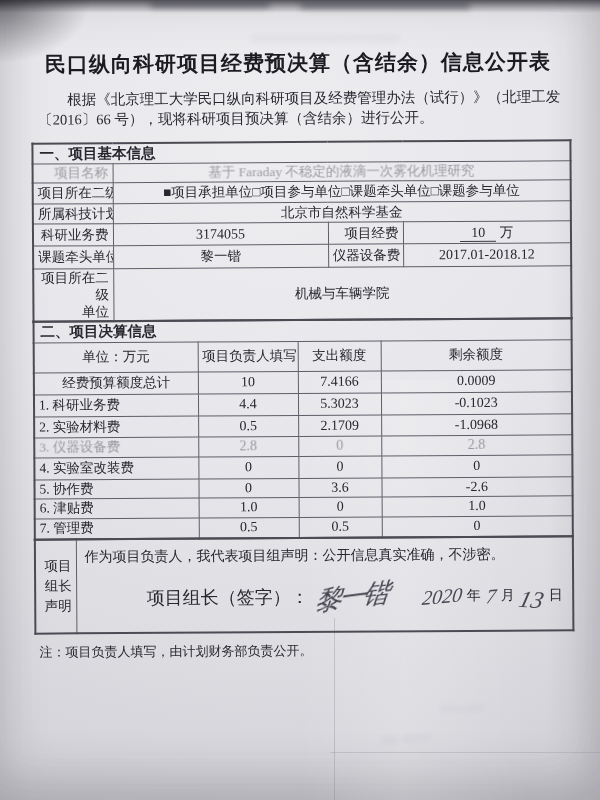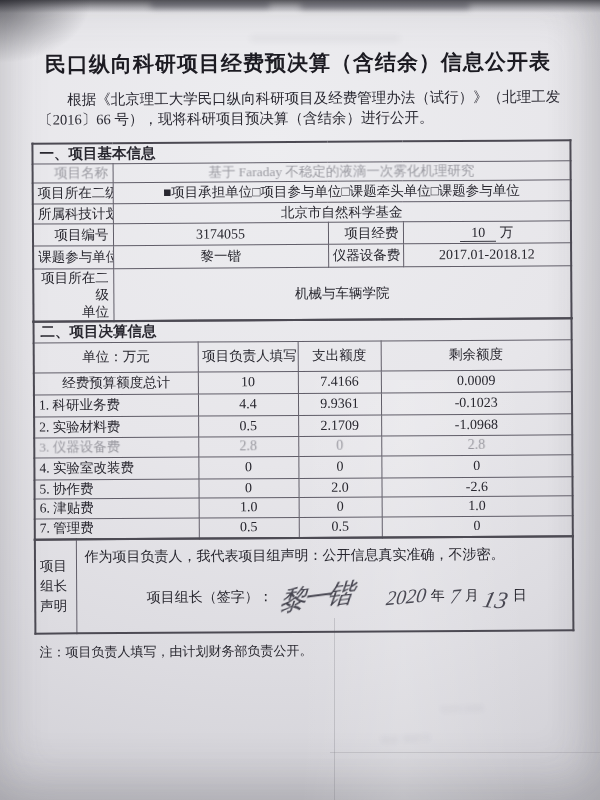--- a/index.html
+++ b/index.html
@@ -36,25 +36,25 @@
   .t2, .t3 { border:2px solid #4c4a53; margin-top:-2px; }
   .sec-head td { font-family:"Liberation Sans","DejaVu Sans",sans-serif; font-weight:bold; font-size:14.5px; padding-left:6px; }
   .c { text-align:center; }
   .lbl { text-align:right; }
   .h18{height:18px} .h19{height:19px} .h20{height:20px} .h21{height:21px} .h22{height:22px}
   .h23{height:23px} .h30{height:30px} .h39{height:39px} .h94{height:94px}
   .faded td, .faded-cell { color:rgba(40,40,52,.42); filter:blur(.4px); }
   .num { font-size:14px; }
   .underlined { display:inline-block; padding:0 11px; border-bottom:1px solid #3a3942; }
 
-  .decl-side { text-align:left; font-size:13.5px; line-height:20px; white-space:normal; }
+  .decl-side { text-align:right; font-size:13.5px; line-height:20px; white-space:normal; }
   .decl-main { vertical-align:top; padding:8px 6px 4px 8px; }
   .decl-statement { font-size:14px; }
   .sign-row { display:flex; align-items:center; margin-top:14px; }
-  .sign-label { margin-left:62px; font-size:14px; }
+  .sign-label { margin-left:62px; font-size:18px; }
   .handwriting { font-style:italic; color:#2f2e3a; }
   .sig-name { font-size:27px; letter-spacing:-3px; transform:rotate(-7deg) skewX(-14deg); margin:0 6px; opacity:.88; filter:blur(.2px); }
   .date-group { display:flex; align-items:center; margin-left:26px; }
   .date-num { font-size:20px; transform:rotate(-5deg) skewX(-12deg); opacity:.85; margin:0 3px; }
   .date-word { font-size:14px; margin:0 2px; }
   .day-num { font-size:24px; transform:rotate(4deg) skewX(-10deg) translateY(4px); }
 
   .note { margin:9px 0 0 38px; font-size:13px; }
 </style>
 </head>
@@ -99,30 +99,30 @@
       </tr>
       <tr class="h21">
         <td class="lbl">项目所在二级</td>
         <td colspan="3" class="c">■项目承担单位□项目参与单位□课题牵头单位□课题参与单位</td>
       </tr>
       <tr class="h20">
         <td class="lbl">所属科技计划</td>
         <td colspan="3" class="c">北京市自然科学基金</td>
       </tr>
       <tr class="h22">
-        <td class="lbl">项目编号</td>
+        <td class="lbl">科研业务费</td>
         <td class="c num">3174055</td>
         <td class="lbl">项目经费</td>
         <td class="c">
           <span class="underlined num">10</span>
           <span>万</span>
         </td>
       </tr>
       <tr class="h23">
-        <td class="lbl">课题参与单位</td>
+        <td class="lbl">课题牵头单位</td>
         <td class="c">黎一锴</td>
         <td class="lbl">仪器设备费</td>
         <td class="c num">2017.01-2018.12</td>
       </tr>
       <tr class="h39">
         <td class="lbl" style="white-space:normal; line-height:17px;">
           <div>项目所在二级</div>
           <div>单位</div>
         </td>
         <td colspan="3" class="c">机械与车辆学院</td>
@@ -149,21 +149,21 @@
       </tr>
       <tr class="h22">
         <td class="c">经费预算额度总计</td>
         <td class="c num">10</td>
         <td class="c num">7.4166</td>
         <td class="c num">0.0009</td>
       </tr>
       <tr class="h22">
         <td>1. 科研业务费</td>
         <td class="c num">4.4</td>
-        <td class="c num">9.9361</td>
+        <td class="c num">5.3023</td>
         <td class="c num">-0.1023</td>
       </tr>
       <tr class="h21">
         <td>2. 实验材料费</td>
         <td class="c num">0.5</td>
         <td class="c num">2.1709</td>
         <td class="c num">-1.0968</td>
       </tr>
       <tr class="h20 faded">
         <td>3. 仪器设备费</td>
@@ -173,21 +173,21 @@
       </tr>
       <tr class="h22">
         <td>4. 实验室改装费</td>
         <td class="c num">0</td>
         <td class="c num">0</td>
         <td class="c num">0</td>
       </tr>
       <tr class="h18">
         <td>5. 协作费</td>
         <td class="c num">0</td>
-        <td class="c num">2.0</td>
+        <td class="c num">3.6</td>
         <td class="c num">-2.6</td>
       </tr>
       <tr class="h20">
         <td>6. 津贴费</td>
         <td class="c num">1.0</td>
         <td class="c num">0</td>
         <td class="c num">1.0</td>
       </tr>
       <tr class="h21">
         <td>7. 管理费</td>

